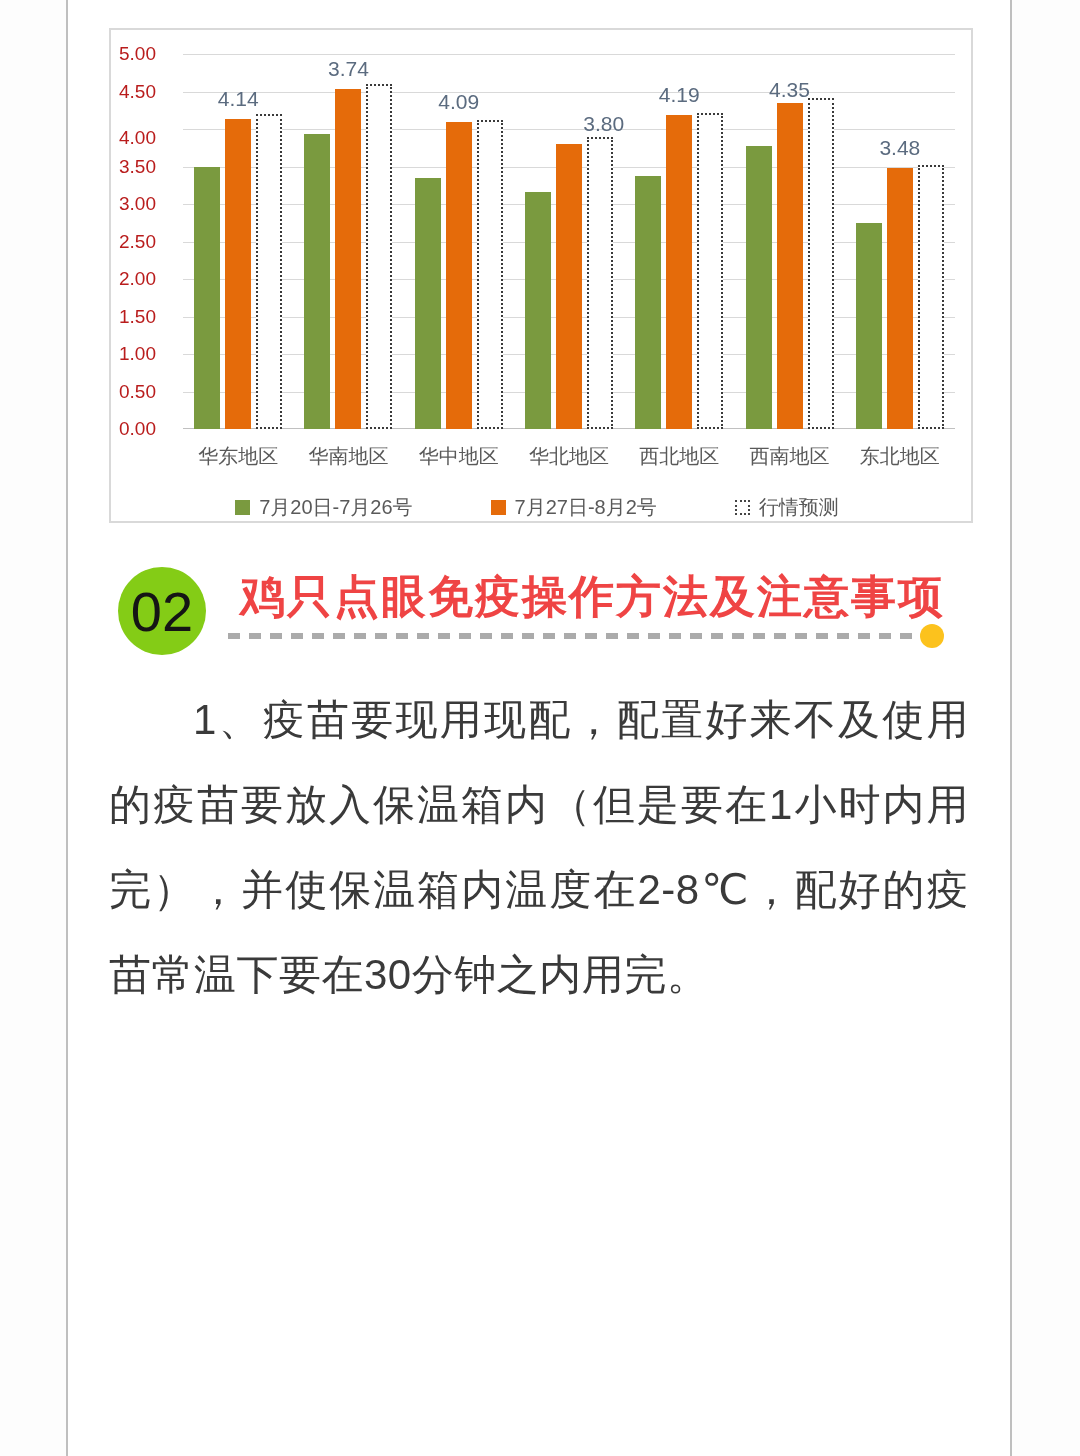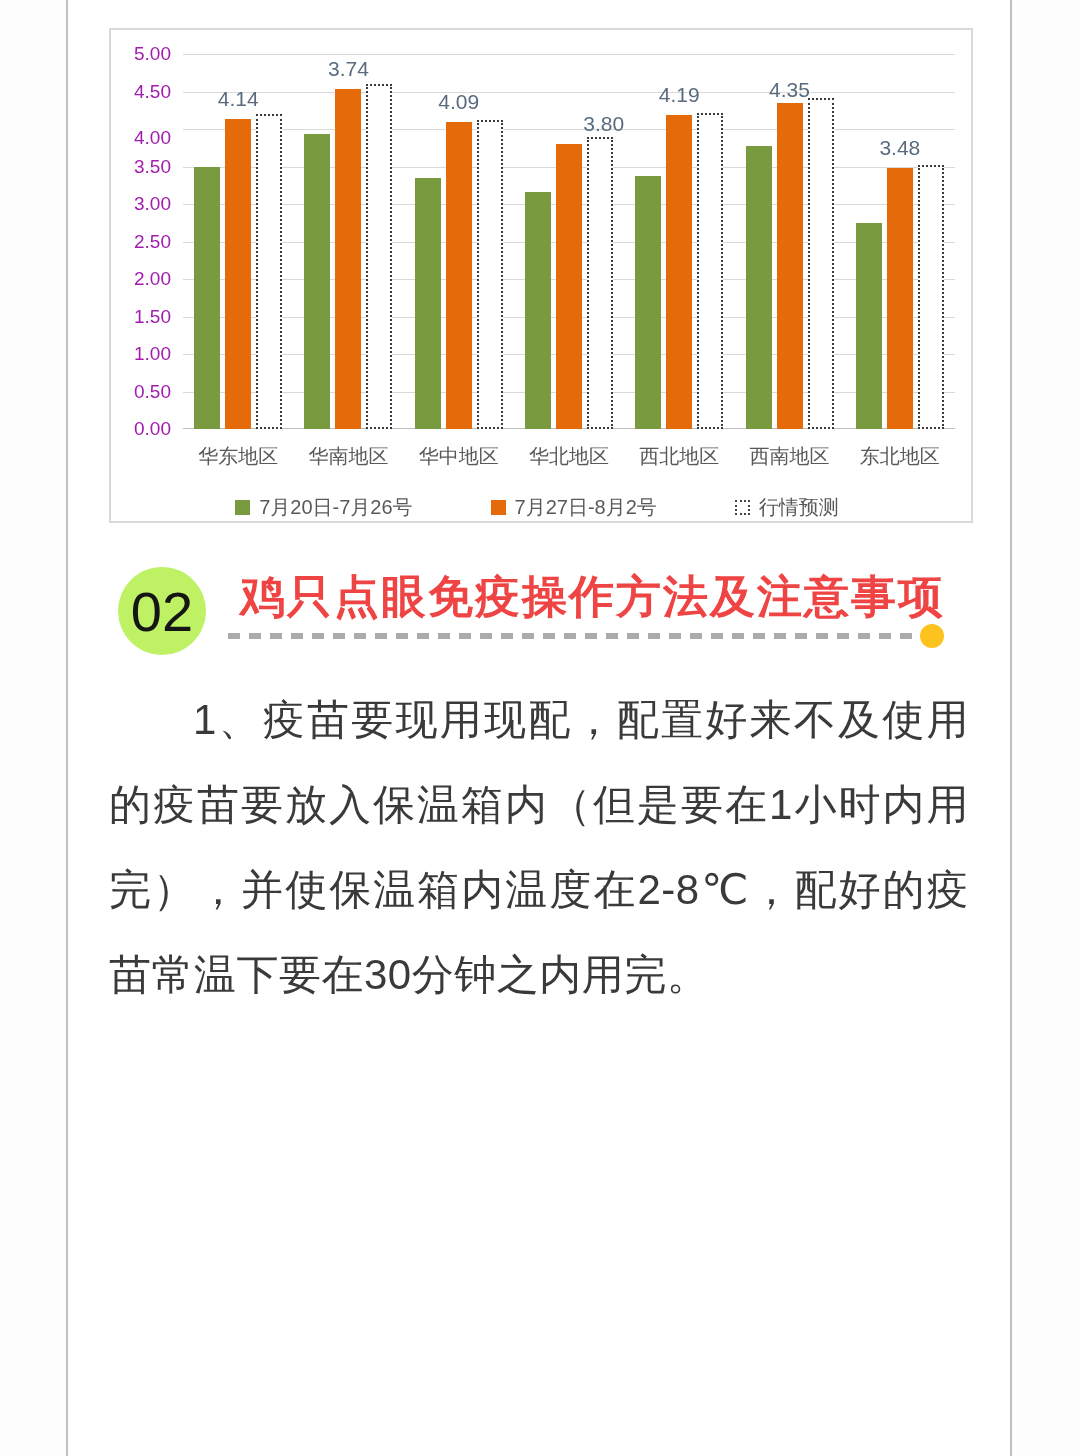--- a/index.html
+++ b/index.html
@@ -19,22 +19,22 @@
   
   .chart-card {
     width:864px; height:495px;
     border:2px solid #d9d9d9;
     background:#fff;
     padding:24px 16px 10px 8px;
   }
   .chart-area { display:flex; }
   .y-axis { width:64px; position:relative; height:375px; flex:none; }
   .y-tick {
-    position:absolute; right:12px; width:52px; text-align:right;
-    font-size:19px; color:#a21caf;
+    position:absolute; right:12px; width:52px; text-align:left;
+    font-size:19px; color:#b91c1c;
   }
   .plot { flex:1; position:relative; height:375px; }
   .gridline { position:absolute; left:0; right:0; height:1px; background:#d9d9d9; }
   .gridline.base { background:#c0c0c0; }
   .groups { position:absolute; inset:0; display:flex; }
   .group {
     flex:1; position:relative; display:flex;
     align-items:flex-end; justify-content:center; gap:5px; height:100%;
   }
   .bar { width:26px; flex:none; }
@@ -52,21 +52,21 @@
     gap:78px; align-items:center;
   }
   .legend-item { display:flex; align-items:center; gap:9px; font-size:20px; color:#595959; }
   .swatch { width:15px; height:15px; flex:none; }
   .swatch.s0 { background:#7a9a3f; }
   .swatch.s1 { background:#e56b0a; }
   .swatch.s2 { background:#fff; border:2px dotted #444; }
   
   .section-header { margin-top:44px; display:flex; align-items:flex-start; padding-left:9px; }
   .badge {
-    width:88px; height:88px; border-radius:50%; background:#bef264;
+    width:88px; height:88px; border-radius:50%; background:#84cc16;
     color:#151515; font-size:56px; font-weight:500;
     display:flex; align-items:center; justify-content:center; flex:none;
   }
   .title-wrap { margin-left:34px; padding-top:0; position:relative; }
   .section-title {
     font-size:45px; font-weight:bold; color:#ef4444; letter-spacing:2px;
     line-height:60px; white-space:nowrap;
   }
   .dash-line {
     margin-top:6px; margin-left:-12px; width:690px; height:6px; position:relative;

